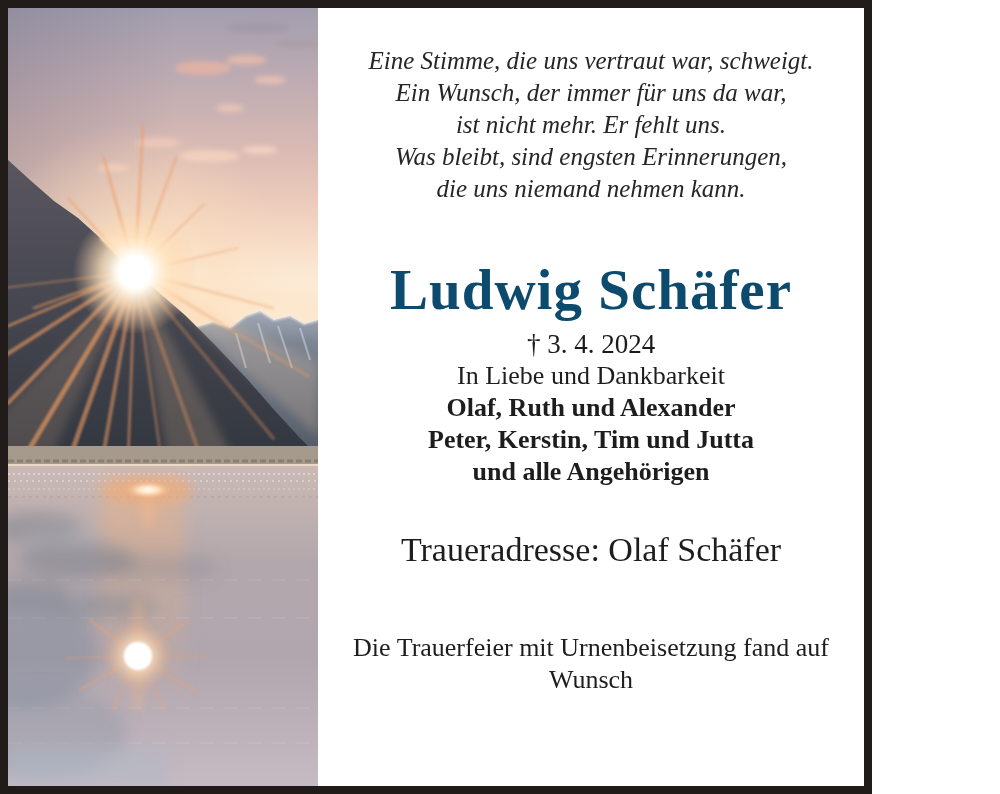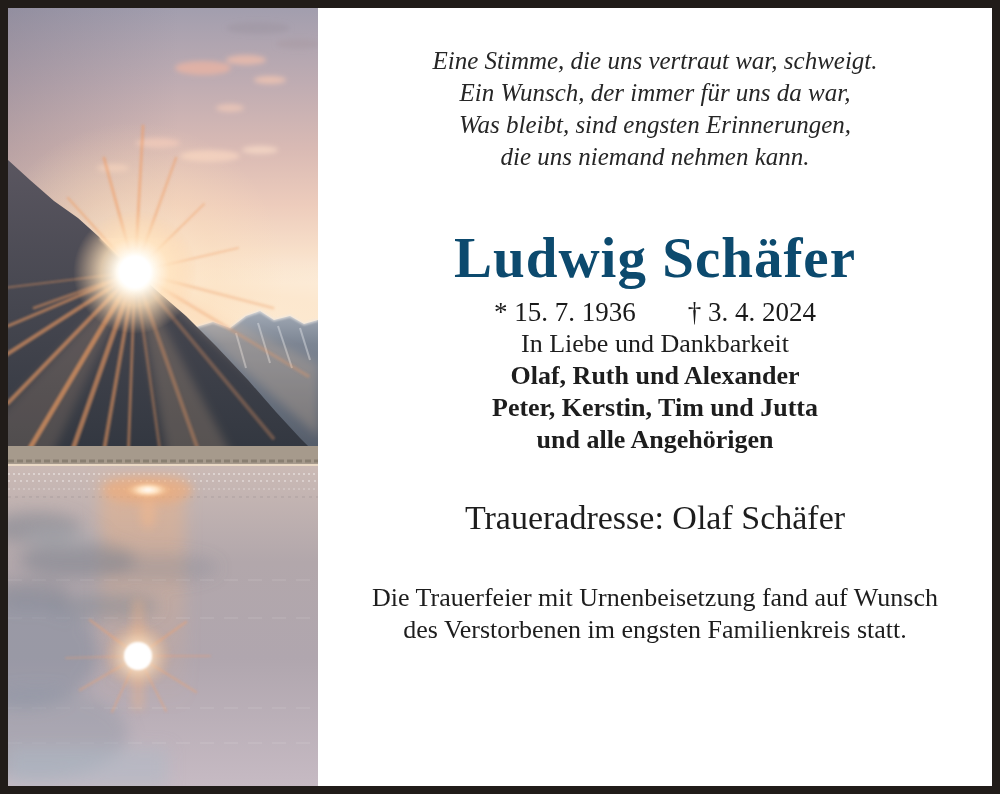--- a/index.html
+++ b/index.html
@@ -1,18 +1,18 @@
 <!DOCTYPE html>
 <html><head>
 <meta charset="utf-8">
 <style>
   html,body{margin:0;padding:0;background:#ffffff;}
   *{box-sizing:border-box;}
   .frame{
-    width:1000px;height:794px;
+    width:872px;height:794px;
     border:8px solid #211c19;
     background:#ffffff;
     display:flex;
     overflow:hidden;
   }
   .photo{width:310px;height:778px;flex:none;position:relative;}
   .photo svg{display:block;}
   .panel{
     flex:1;
     text-align:center;
@@ -39,21 +39,21 @@
     font-size:27px;
     line-height:32px;
     display:flex;
     justify-content:center;
     gap:52px;
     color:#1a1a1a;
   }
   .mourners{font-size:26px;line-height:32px;}
   .mourners .bold{font-weight:bold;}
   .address{margin-top:46px;font-size:34px;line-height:32px;}
-  .note{margin-top:48px;font-size:26px;line-height:32px;}
+  .note{margin-top:66px;font-size:26px;line-height:32px;}
 </style>
 </head>
 <body>
 
 <div class="frame">
 
   <div class="photo">
     <svg width="310" height="778" viewBox="0 0 310 778" xmlns="http://www.w3.org/2000/svg">
       <defs>
         <linearGradient id="skyG" x1="0" y1="0" x2="0" y2="1">
@@ -244,41 +244,40 @@
         <circle cx="130" cy="648" r="14" fill="#ffffff" filter="url(#b2)"></circle>
       </g>
     </svg>
   </div>
 
   <div class="panel">
 
     <div class="verse">
       <div>Eine Stimme, die uns vertraut war, schweigt.</div>
       <div>Ein Wunsch, der immer für uns da war,</div>
+      <div>ist nicht mehr. Er fehlt uns.</div>
       <div>Was bleibt, sind engsten Erinnerungen,</div>
       <div>die uns niemand nehmen kann.</div>
     </div>
 
     <h1 class="name">Ludwig Schäfer</h1>
 
     <div class="dates">
-      <span>* 15. 7. 1936</span>
       <span>† 3. 4. 2024</span>
     </div>
 
     <div class="mourners">
       <div class="intro">In Liebe und Dankbarkeit</div>
       <div class="bold">Olaf, Ruth und Alexander</div>
       <div class="bold">Peter, Kerstin, Tim und Jutta</div>
       <div class="bold">und alle Angehörigen</div>
     </div>
 
     <div class="address">
       <div>Traueradresse: Olaf Schäfer</div>
     </div>
 
     <div class="note">
       <div>Die Trauerfeier mit Urnenbeisetzung fand auf Wunsch</div>
-      <div>des Verstorbenen im engsten Familienkreis statt.</div>
     </div>
 
   </div>
 </div>
 
 </body></html>

